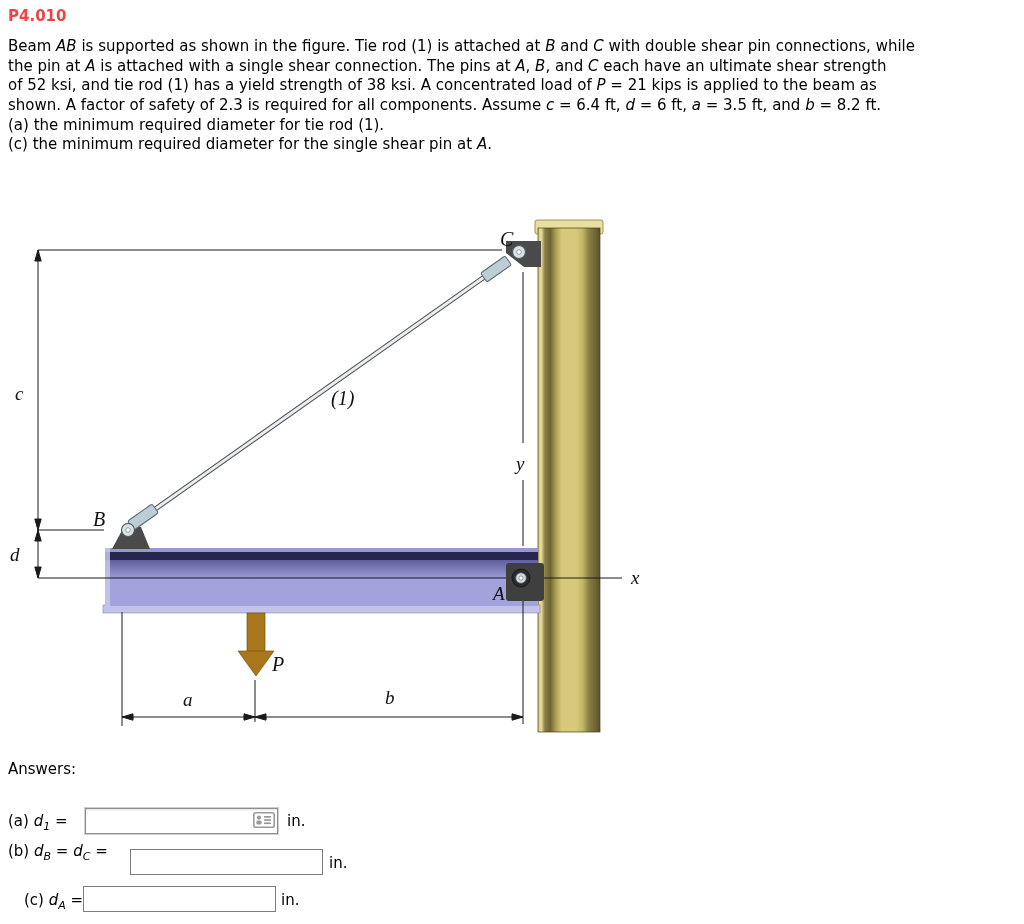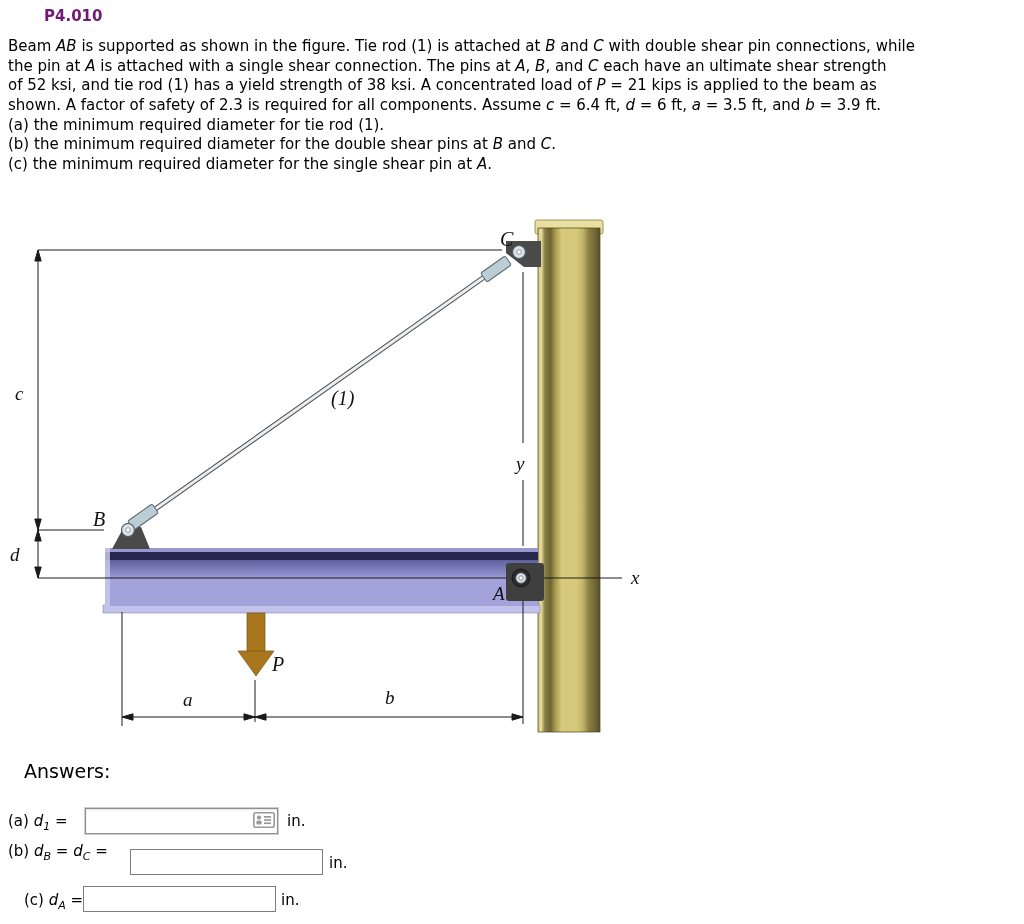--- a/index.html
+++ b/index.html
@@ -1,47 +1,46 @@
 <!DOCTYPE html>
 <html><head>
 <meta charset="utf-8">
 <style>
   html,body{margin:0;padding:0;background:#ffffff;}
   body{width:1024px;height:924px;position:relative;overflow:hidden;
        font-family:"DejaVu Sans","Liberation Sans",sans-serif;color:#000;}
   .abs{position:absolute;}
-  #title{left:8px;top:7px;font-size:15px;font-weight:bold;color:#701a75;margin-left:36px;}
+  #title{left:8px;top:7px;font-size:15px;font-weight:bold;color:#ef4444;}
   #problem{left:8px;top:37px;font-size:15px;line-height:19.7px;white-space:nowrap;}
   .pline{height:19.7px;}
   
   #figure{left:0;top:210px;width:660px;height:545px;}
   svg text.serif{font-family:"Liberation Serif","DejaVu Serif",serif;font-style:italic;fill:#111;}
   
-  #answers-heading{left:24px;top:760px;font-size:19px;}
+  #answers-heading{left:8px;top:760px;font-size:15px;}
   .ans-label{font-size:15px;white-space:nowrap;}
   .ans-label sub{font-size:11px;}
   .unit{font-size:15px;text-align:center;}
   .inwrap{border:1px solid #cfcfcf;background:#fff;}
   .inwrap input{width:100%;height:100%;box-sizing:border-box;border:1px solid #8f8f8f;
                 box-shadow:inset 0 1px 2px rgba(0,0,0,0.12);font-size:14px;padding:2px 4px;outline:none;}
   .plaininput{box-sizing:border-box;border:1px solid #7d7d7d;background:#fff;font-size:14px;padding:2px 4px;outline:none;}
   #icon-a{position:absolute;right:3px;top:4px;width:22px;height:16px;cursor:pointer;}
 </style>
 </head>
 <body>
 
 <div id="title" class="abs">P4.010</div>
 
 <div id="problem" class="abs">
   <div class="pline"><span>Beam </span><span style="font-style: italic;">AB</span><span> is supported as shown in the figure. Tie rod (1) is attached at </span><span style="font-style: italic;">B</span><span> and </span><span style="font-style: italic;">C</span><span> with double shear pin connections, while</span></div>
   <div class="pline"><span>the pin at </span><span style="font-style: italic;">A</span><span> is attached with a single shear connection. The pins at </span><span style="font-style: italic;">A</span><span>, </span><span style="font-style: italic;">B</span><span>, and </span><span style="font-style: italic;">C</span><span> each have an ultimate shear strength</span></div>
   <div class="pline"><span>of 52 ksi, and tie rod (1) has a yield strength of 38 ksi. A concentrated load of </span><span style="font-style: italic;">P</span><span> = 21 kips is applied to the beam as</span></div>
-  <div class="pline"><span>shown. A factor of safety of 2.3 is required for all components. Assume </span><span style="font-style: italic;">c</span><span> = 6.4 ft, </span><span style="font-style: italic;">d</span><span> = 6 ft, </span><span style="font-style: italic;">a</span><span> = 3.5 ft, and </span><span style="font-style: italic;">b</span><span> = 3.9 ft.</span></div>
+  <div class="pline"><span>shown. A factor of safety of 2.3 is required for all components. Assume </span><span style="font-style: italic;">c</span><span> = 6.4 ft, </span><span style="font-style: italic;">d</span><span> = 6 ft, </span><span style="font-style: italic;">a</span><span> = 3.5 ft, and </span><span style="font-style: italic;">b</span><span> = 8.2 ft.</span></div>
   <div class="pline"><span>(a) the minimum required diameter for tie rod (1).</span></div>
-  <div class="pline"><span>(b) the minimum required diameter for the double shear pins at </span><span style="font-style: italic;">B</span><span> and </span><span style="font-style: italic;">C</span><span>.</span></div>
   <div class="pline"><span>(c) the minimum required diameter for the single shear pin at </span><span style="font-style: italic;">A</span><span>.</span></div>
 </div>
 
 <div id="figure" class="abs">
 <svg width="660" height="545" viewBox="0 0 660 545">
   <defs>
     <linearGradient id="colGrad" x1="0" y1="0" x2="1" y2="0">
       <stop offset="0" stop-color="#cfc173"></stop>
       <stop offset="0.05" stop-color="#ece1a2"></stop>
       <stop offset="0.11" stop-color="#8a7f45"></stop>

